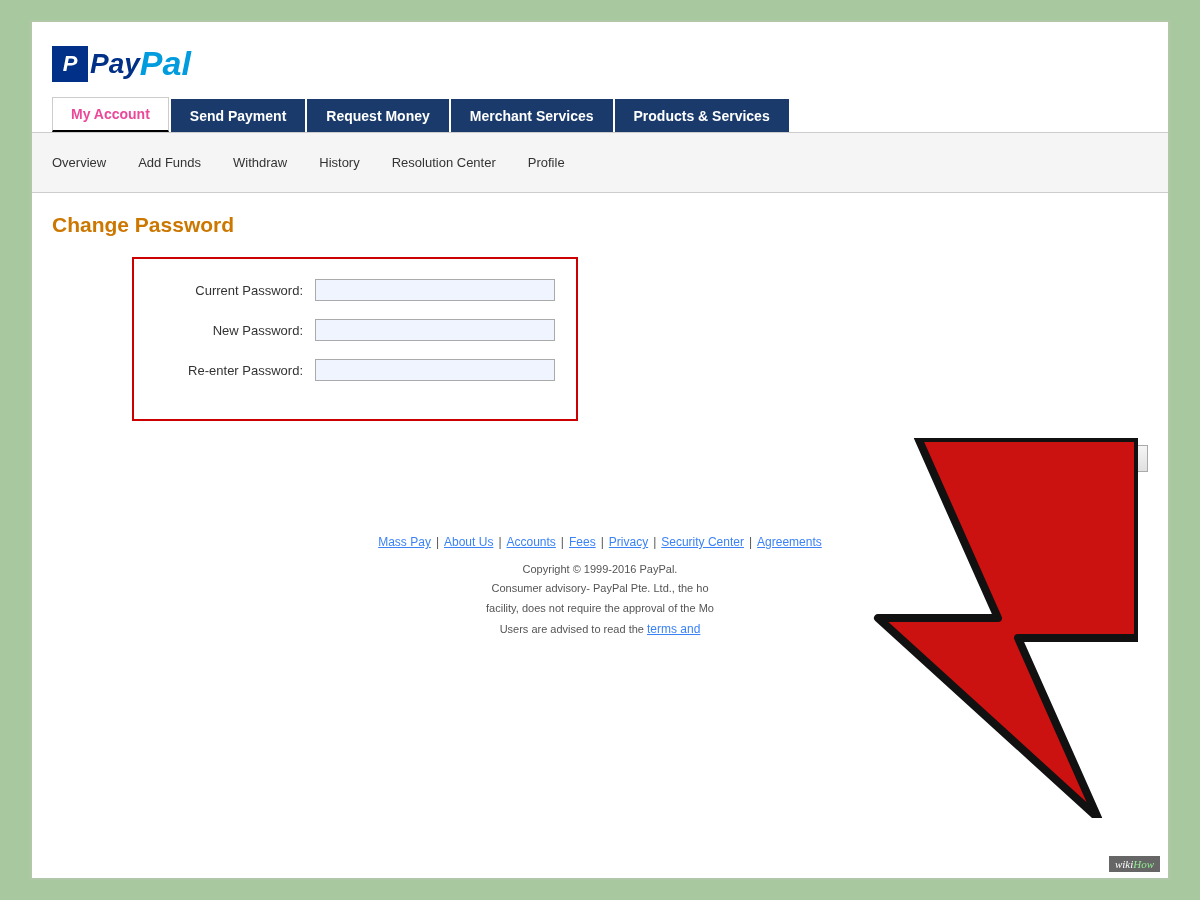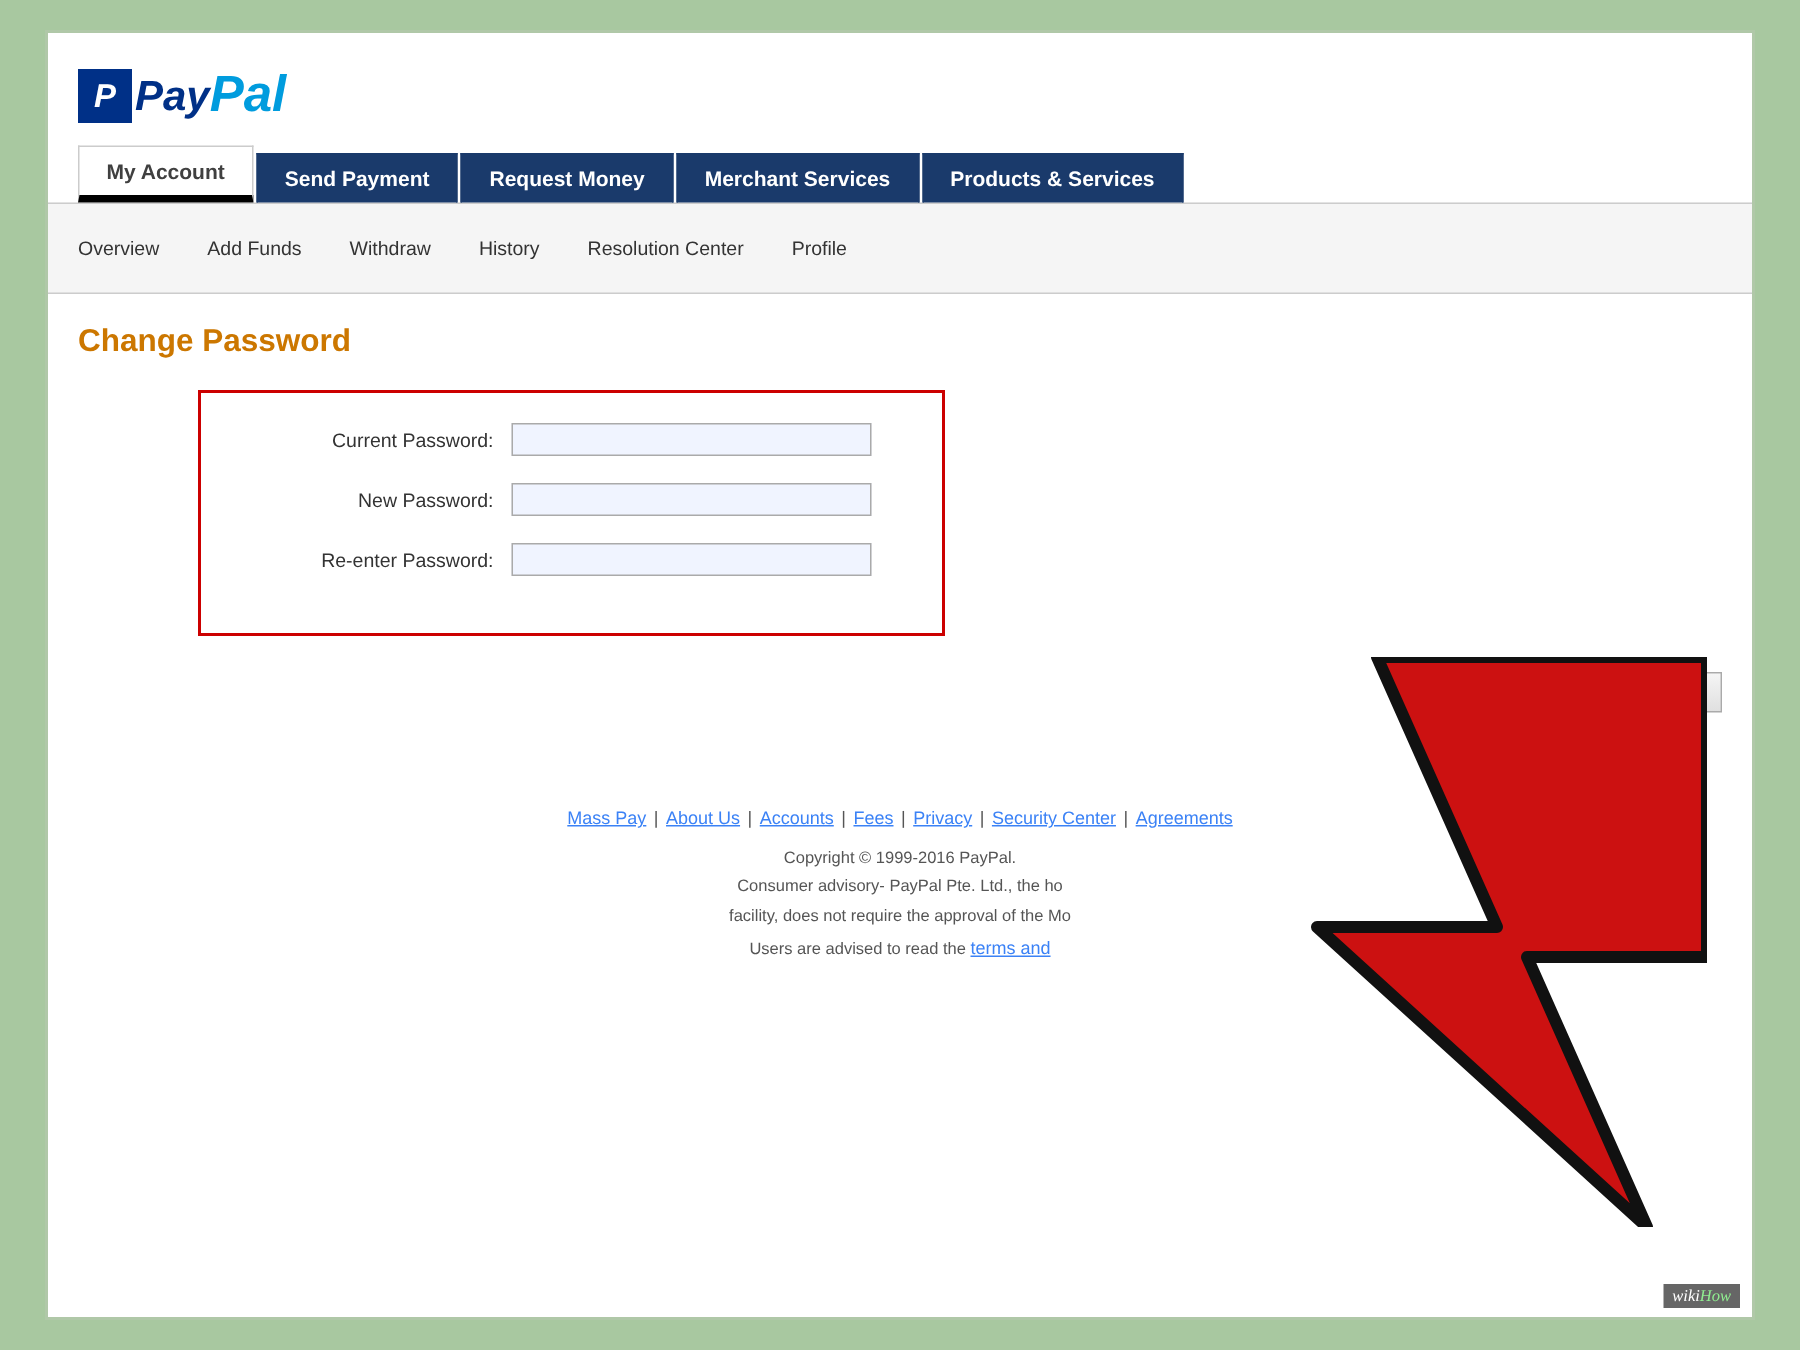--- a/index.html
+++ b/index.html
@@ -86,22 +86,22 @@
       cursor: pointer;
       border: 1px solid #ccc;
       border-bottom: none;
       margin-right: 2px;
       background: #e8e8e8;
       color: #333;
     }
 
     .nav-tab.active {
       background: white;
-      color: #404040;
-      border-bottom: 5px solid #000000;
+      color: #ec4899;
+      border-bottom: 2px solid #000000;
       z-index: 1;
     }
 
     .nav-tab.dark {
       background: #1a3a6b;
       color: white;
       border-color: #1a3a6b;
     }
 
     
@@ -131,21 +131,21 @@
     .page-title {
       font-size: 21px;
       font-weight: bold;
       color: #cc7700;
       margin-bottom: 20px;
     }
 
     
     .form-box {
       border: 2px solid #cc0000;
-      padding: 20px 47px;
+      padding: 20px 21px;
       display: inline-block;
       margin-left: 80px;
       background: white;
     }
 
     .form-row {
       display: flex;
       align-items: center;
       margin-bottom: 18px;
     }

